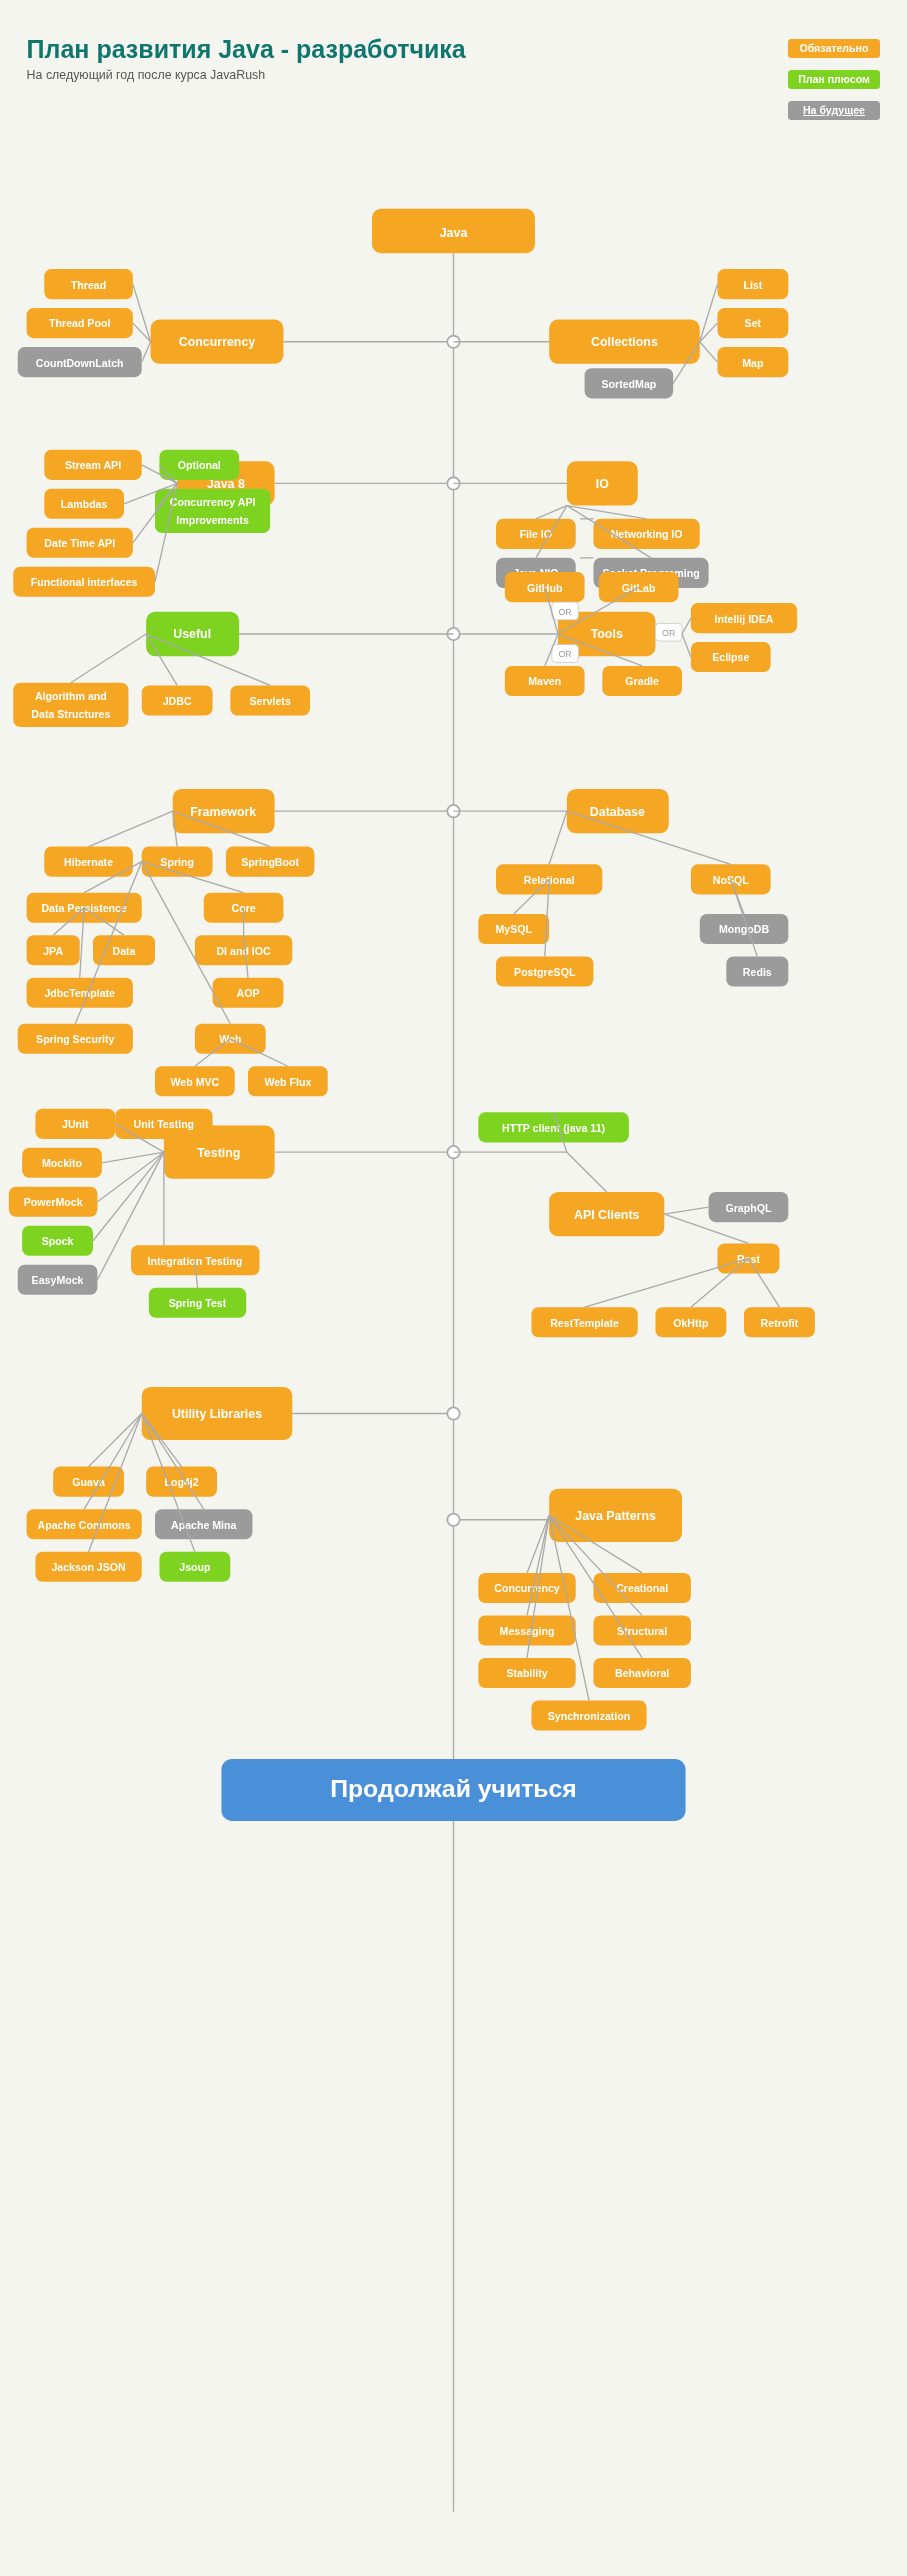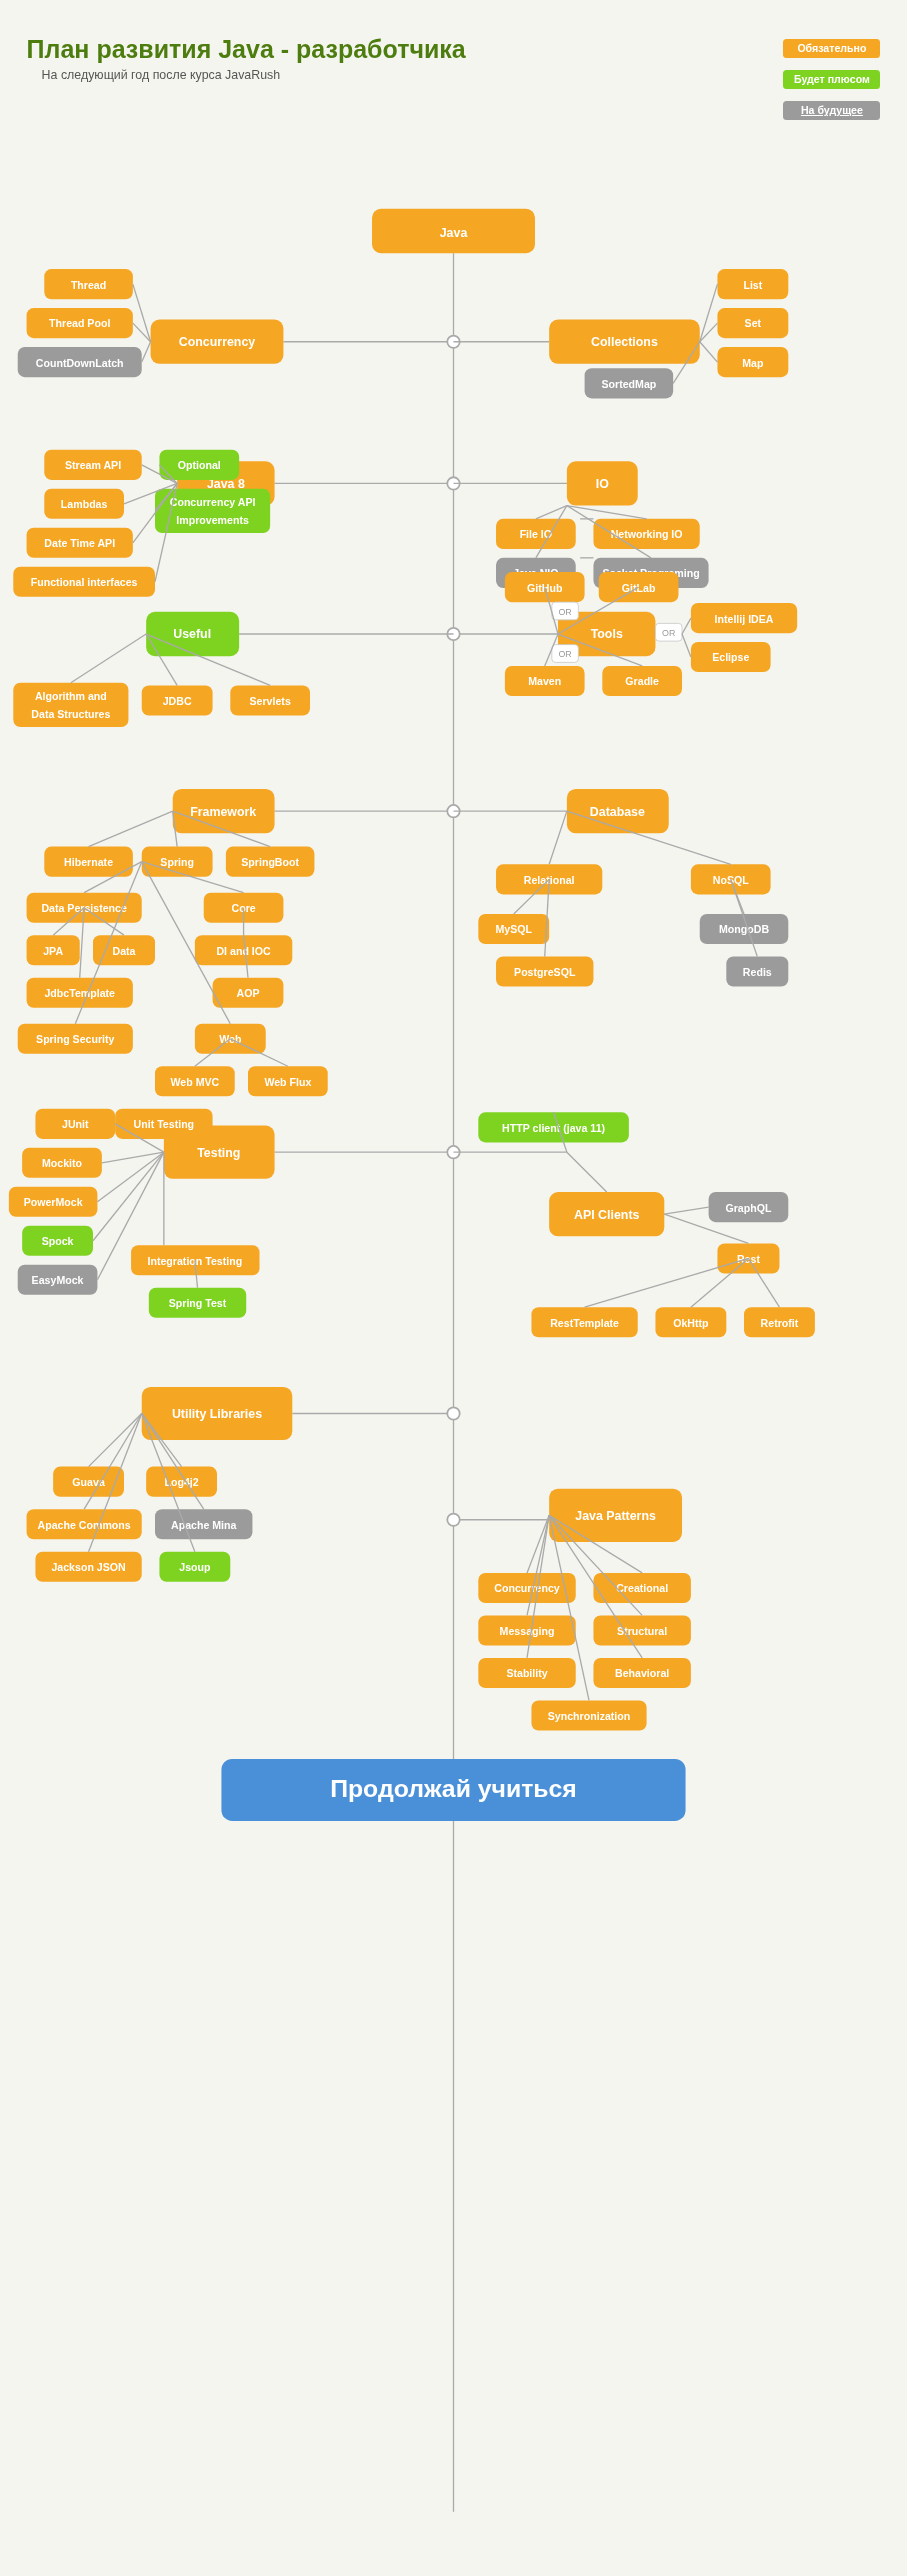--- a/index.html
+++ b/index.html
@@ -18,27 +18,26 @@
     .header {
       padding: 17.7px 26.6px 8.9px 26.6px;
       display: flex;
       justify-content: space-between;
       align-items: flex-start;
     }
     .header-title-block {}
     .header-title {
       font-size: 25px;
       font-weight: bold;
-      color: #4d7c0f;
+      color: #0f766e;
     }
     .header-subtitle {
       font-size: 12.4px;
       color: #555;
       margin-top: 3.5px;
-      margin-left: 15px;
     }
     .legend {
       display: flex;
       flex-direction: column;
       gap: 12px;
       margin-top: 3.5px;
     }
     .legend-item {
       padding: 3.5px 10.6px;
       border-radius: 3.5px;
@@ -66,21 +65,21 @@
 <body>
 
 <div class="page-container">
   <div class="header">
     <div class="header-title-block">
       <div class="header-title">План развития Java - разработчика</div>
       <div class="header-subtitle">На следующий год после курса JavaRush</div>
     </div>
     <div class="legend">
       <div class="legend-item legend-mandatory">Обязательно</div>
-      <div class="legend-item legend-plus">Будет плюсом</div>
+      <div class="legend-item legend-plus">План плюсом</div>
       <div class="legend-item legend-future">На будущее</div>
     </div>
   </div>
 
   <div class="diagram">
     <svg class="diagram-svg" viewBox="0 0 1024 2800" xmlns="http://www.w3.org/2000/svg">
       <defs>
         <style>
           text { font-family: Arial, sans-serif; }
           .lbl { font-size: 14px; font-weight: 700; fill: white; }

